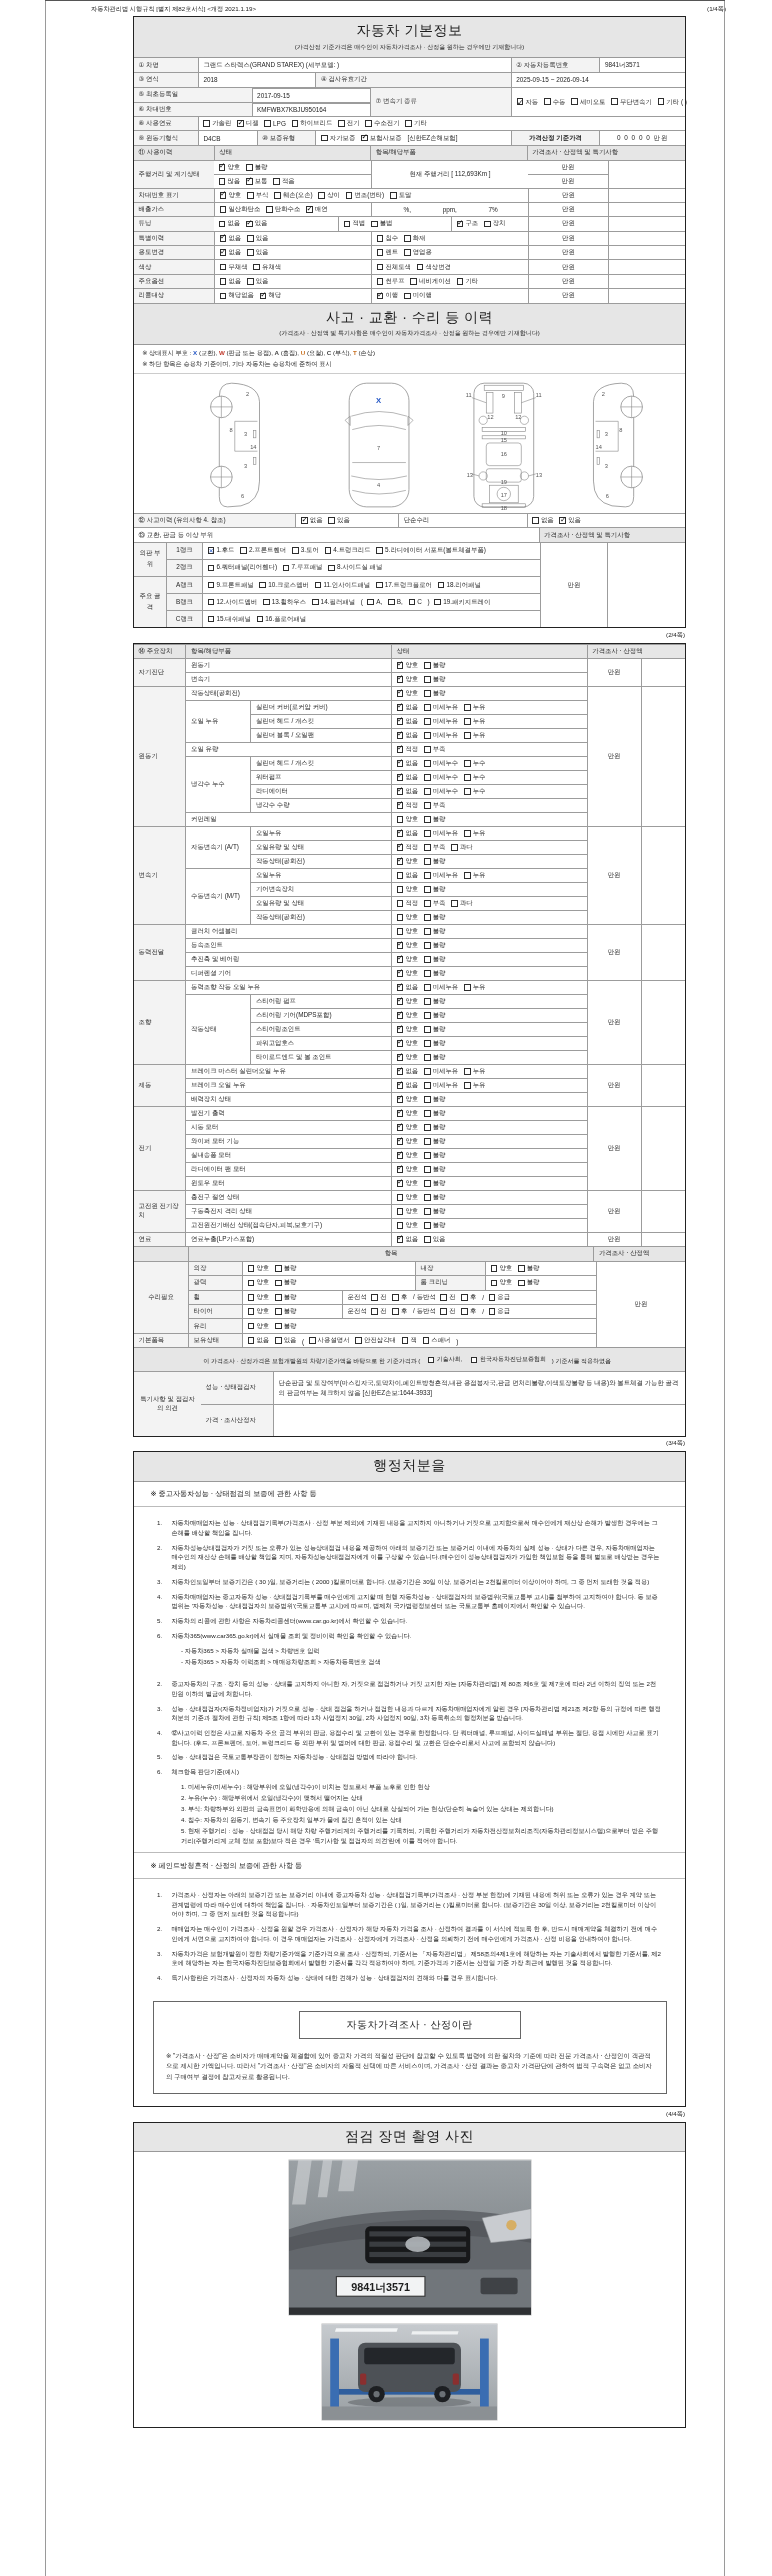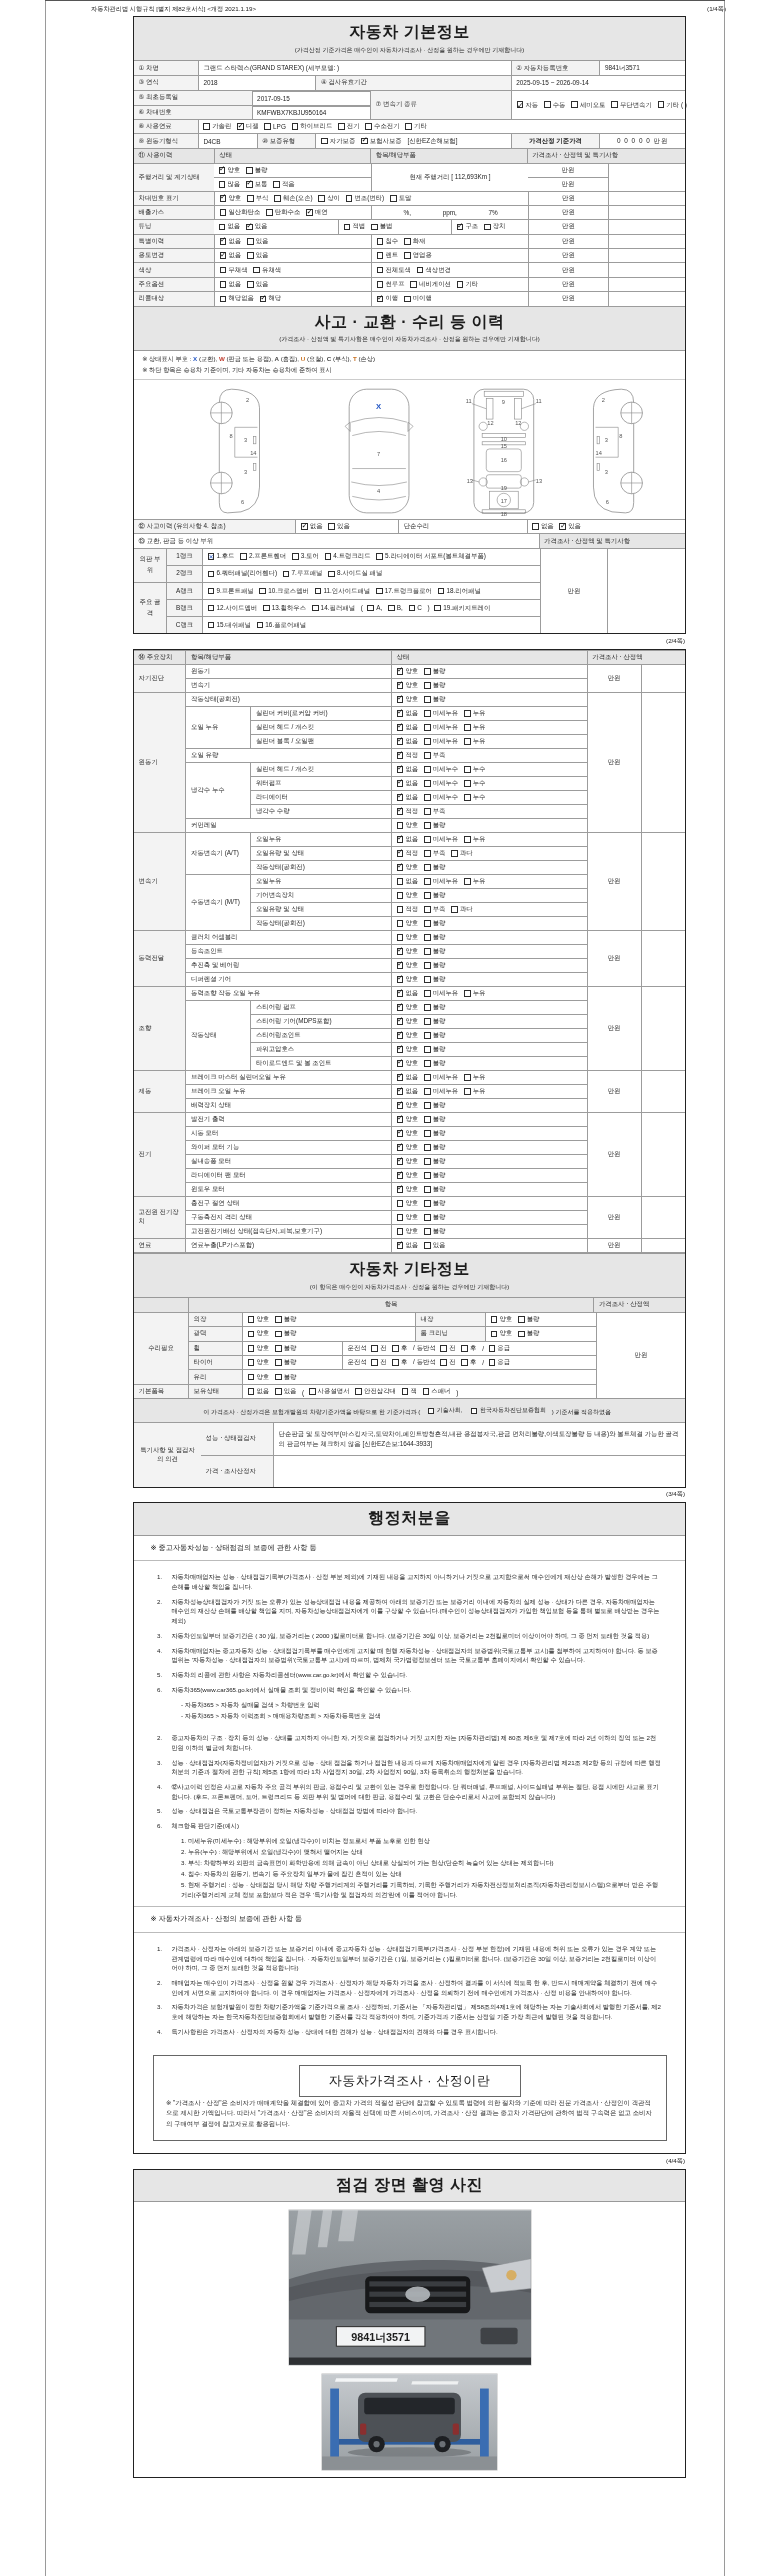--- a/index.html
+++ b/index.html
@@ -15,21 +15,21 @@
 
 .hdr{background:#4a4f56;color:#fff;padding:2.6px 6.2px 4.6px}
 .hdr-stripe{height:2.6px;background:#fff;margin:1px 1px 6.2px}
 .hdr-title{text-align:center;font-size:14.4px;font-weight:bold;letter-spacing:1px}
 .hdr-sub{text-align:center;font-size:7.7px;margin-top:3.1px;letter-spacing:0.5px}
 .hdr-note{text-align:center;font-size:5.4px;margin-top:2.1px;color:#eee}
 .hdr-no{font-size:7px;font-weight:bold;margin-top:4.1px}
 
 .box{border:1.5px solid #222;background:#fff}
 .band{background:#e6e6e6;border-bottom:0.5px solid #999;text-align:center;padding:5.2px 3.1px}
-.band-t{font-size:16px;font-weight:bold;letter-spacing:0.5px}
+.band-t{font-size:14px;font-weight:normal;letter-spacing:0.5px}
 .band-s{font-size:6px;margin-top:2.6px}
 
 .r{display:flex;border-top:0.5px solid #9c9c9c;min-height:14px;align-items:stretch}
 .r.first{border-top:none}
 .c{padding:1.5px 4.6px;display:flex;align-items:center;border-left:0.5px solid #9c9c9c;min-height:13.4px}
 .c.nbl{border-left:none}
 .lab{background:#f3f3f3}
 .cen{justify-content:center;text-align:center}
 .hrow{background:#e6e6e6}
 .col{display:flex;flex-direction:column}
@@ -67,21 +67,21 @@
 .final-note{font-size:6px;margin-top:3.1px;font-weight:normal}
 .final-note .cb{width:5.7px;height:5.7px;margin:0 1px -0.5px 3.1px}
 
 .nsec{border-top:0.5px solid #bbb;border-bottom:0.5px solid #bbb;padding:7.2px 16.5px;font-size:7.2px}
 .nt{padding:6.2px 23px 5.2px;font-size:6.2px;line-height:1.55}
 .ni{display:flex;margin:5.2px 0}
 .ni-n{width:14.4px;flex:none}
 .ni-t{flex:1}
 .ni-sub{margin:1.5px 0 1.5px 24px}
 .prbox{border:0.5px solid #666;margin:8.2px 18.5px 12.4px;padding:9.3px 12.4px 10.3px}
-.prbox-title{border:0.5px solid #666;width:222px;margin:0 auto 1px;text-align:center;font-size:13px;padding:5.7px 0;letter-spacing:0.5px}
+.prbox-title{border:0.5px solid #666;width:222px;margin:0 auto 12px;text-align:center;font-size:10px;padding:5.7px 0;letter-spacing:0.5px}
 .prbox-text{font-size:6.4px;line-height:1.65}
 
 .photo-wrap{display:flex;flex-direction:column;align-items:center;padding:8.2px 0 7.2px;gap:8.2px}
 .photo{box-shadow:0 0 0 0.5px #bbb}
 svg text{font-family:"Liberation Sans","DejaVu Sans",sans-serif}
 .dia text{fill:#555;font-size:11px}
 .dia .shape{fill:#fff;stroke:#8a8a8a;stroke-width:1.5}
 .dia .thin{fill:none;stroke:#8a8a8a;stroke-width:1.2}
 .dia .xmark{fill:#2457c5;font-weight:bold;font-size:15px}
 </style>
@@ -1199,24 +1199,20 @@
               </span><span class="tk">
                 <span class="cb"></span>
                 <span class="tk-l">있음</span>
               </span></td>
             <td class="dp" rowspan="1">만원</td>
             <td class="de" rowspan="1"></td>
           </tr>
         </tbody>
     </table>
 
-    <div class="band" style="border-top:0.5px solid #999">
-      <div class="band-t">자동차 기타정보</div>
-      <div class="band-s">(이 항목은 매수인이 자동차가격조사 · 산정을 원하는 경우에만 기재합니다)</div>
-    </div>
     <div class="r first hrow">
       <div class="c nbl" style="width:54px"></div>
       <div class="c cen" style="width:407px">항목</div>
       <div class="c" style="width:92px">가격조사 · 산정액</div>
     </div>
     <div style="display:flex">
       <div style="flex:1">
         <div style="display:flex">
           <div class="c lab cen" style="width:54px;border-top:0.5px solid #9c9c9c;border-left:none;align-items:center">수리필요</div>
           <div style="flex:1">
@@ -1468,21 +1464,21 @@
         <div class="ni">
           <span class="ni-n">6.</span>
           <span class="ni-t">체크항목 판단기준(예시)</span>
         </div>
         <div class="ni-sub">1.  미세누유(미세누수) : 해당부위에 오일(냉각수)이 비치는 정도로서 부품 노후로 인한 현상</div>
         <div class="ni-sub">2.  누유(누수) : 해당부위에서 오일(냉각수)이 맺혀서 떨어지는 상태</div>
         <div class="ni-sub">3.  부식: 차량하부와 외판의 금속표면이 화학반응에 의해 금속이 아닌 상태로 상실되어 가는 현상(단순히 녹슬어 있는 상태는 제외합니다)</div>
         <div class="ni-sub">4.  침수: 자동차의 원동기, 변속기 등 주요장치 일부가 물에 잠긴 흔적이 있는 상태</div>
         <div class="ni-sub">5.  현재 주행거리 : 성능 · 상태점검 당시 해당 차량 주행거리계의 주행거리를 기록하되, 기록한 주행거리가 자동차전산정보처리조직(자동차관리정보시스템)으로부터 받은 주행거리(주행거리계 교체 정보 포함)보다 적은 경우 '특기사항 및 점검자의 의견'란에 이를 적어야 합니다.</div>
       </div>
-    <div class="nsec">※ 자동차가격조사 · 산정의 보증에 관한 사항 등</div>
+    <div class="nsec">※ 페인트방청흔적 · 산정의 보증에 관한 사항 등</div>
     <div class="nt">
         <div class="ni">
           <span class="ni-n">1.</span>
           <span class="ni-t">가격조사 · 산정자는 아래의 보증기간 또는 보증거리 이내에 중고자동차 성능 · 상태점검기록부(가격조사 · 산정 부분 한정)에 기재된 내용에 허위 또는 오류가 있는 경우 계약 또는 관계법령에 따라 매수인에 대하여 책임을 집니다.  · 자동차인도일부터 보증기간은 (      )일, 보증거리는 (      )킬로미터로 합니다. (보증기간은 30일 이상, 보증거리는 2천킬로미터 이상이어야 하며, 그 중 먼저 도래한 것을 적용합니다)</span>
         </div>
         <div class="ni">
           <span class="ni-n">2.</span>
           <span class="ni-t">매매업자는 매수인이 가격조사 · 산정을 원할 경우 가격조사 · 산정자가 해당 자동차 가격을 조사 · 산정하여 결과를 이 서식에 적도록 한 후, 반드시 매매계약을 체결하기 전에 매수인에게 서면으로 고지하여야 합니다. 이 경우 매매업자는 가격조사 · 산정자에게 가격조사 · 산정을 의뢰하기 전에 매수인에게 가격조사 · 산정 비용을 안내하여야 합니다.</span>
         </div>
         <div class="ni">

